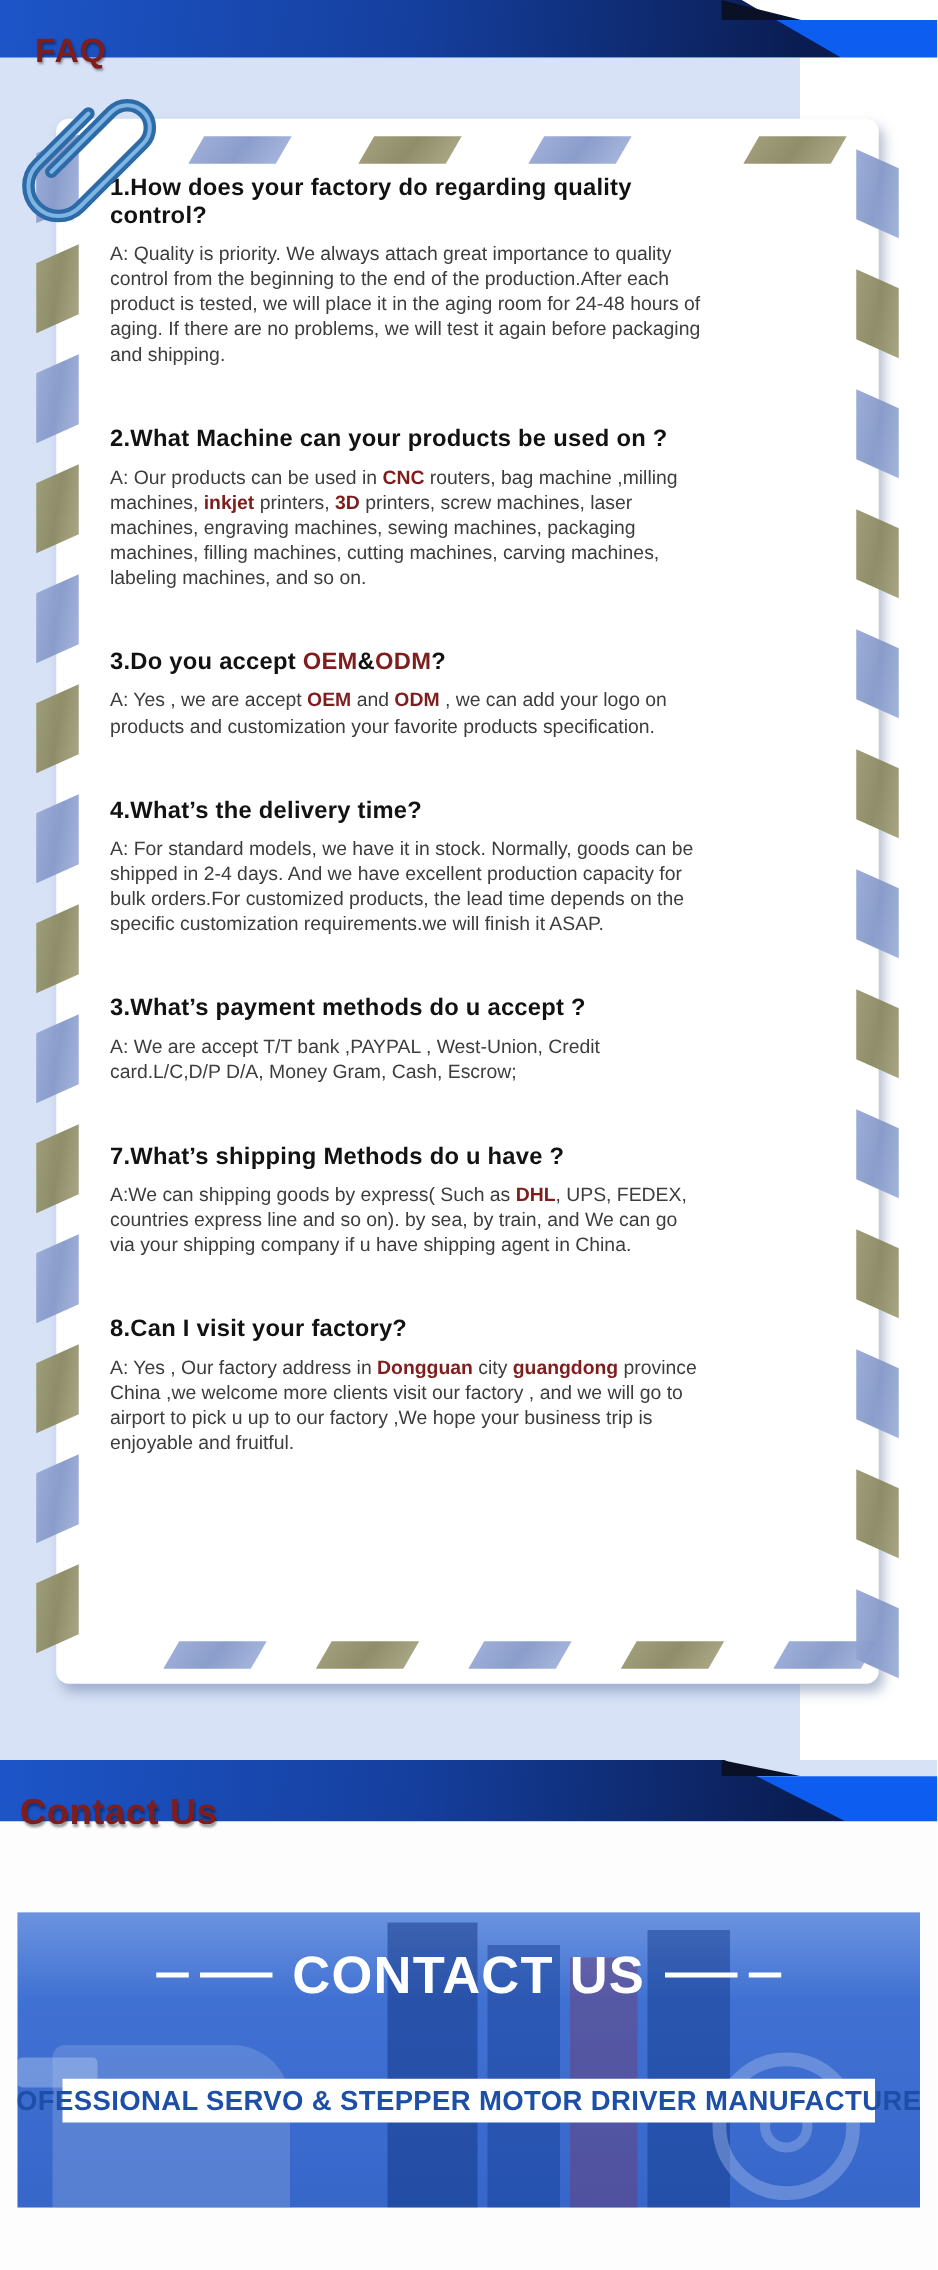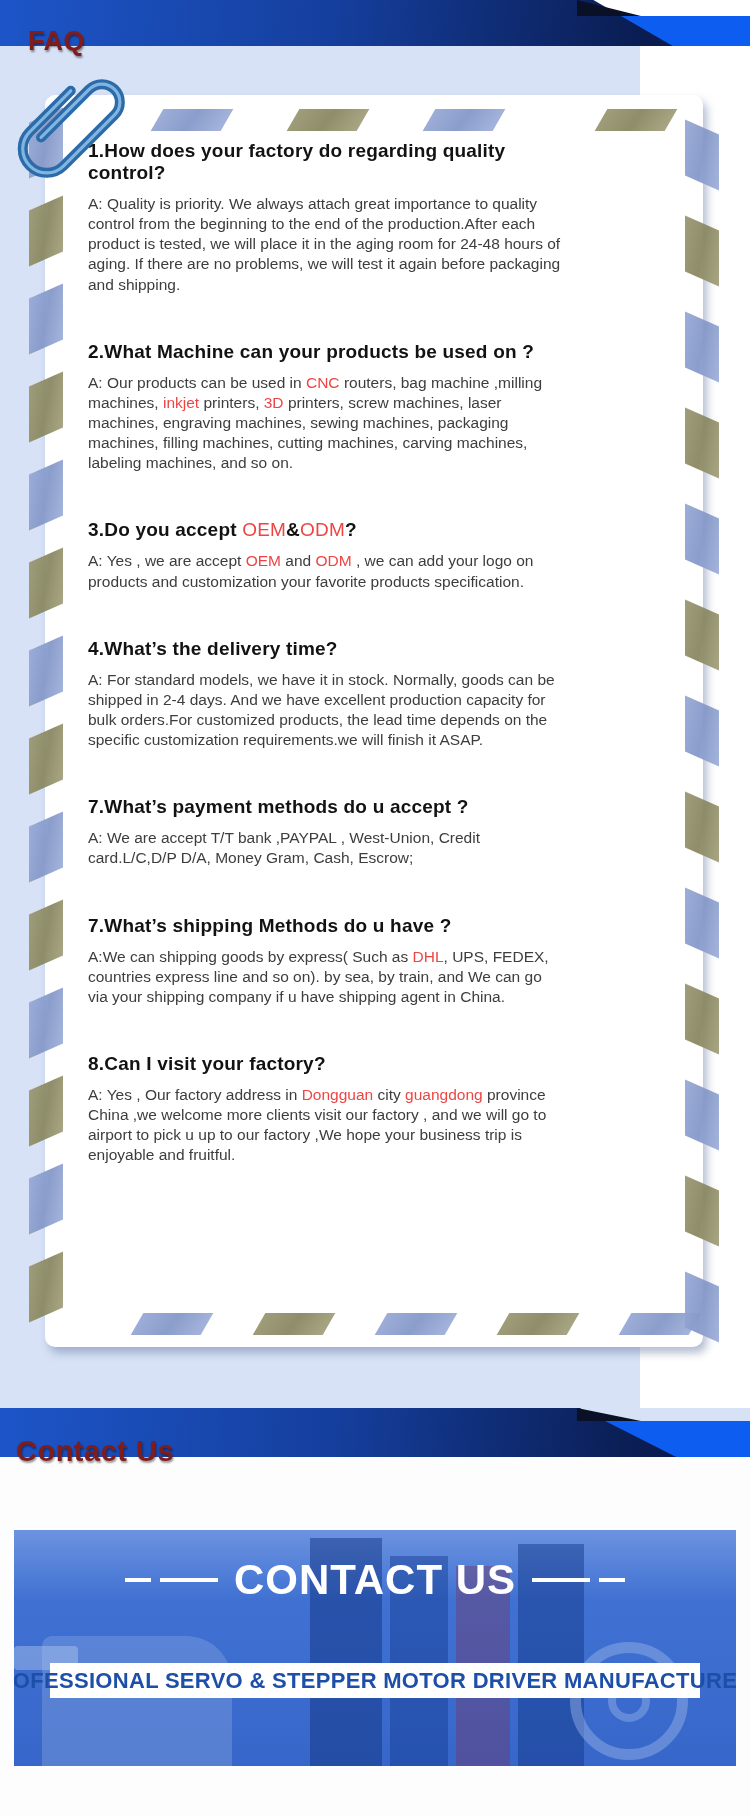--- a/index.html
+++ b/index.html
@@ -43,21 +43,21 @@
 
   
   .paperclip{position:absolute;left:-26px;top:-30px;width:112px;height:128px;z-index:5;
     transform:rotate(45deg);}
 
   
   .faq-list{position:absolute;left:43px;top:45px;width:474px;z-index:3;}
   .faq-item{margin-bottom:46px;}
   .faq-q{font-size:19px;color:#121212;margin:0 0 10px;font-weight:bold;letter-spacing:.2px;}
   .faq-a{font-size:15.5px;line-height:1.3;color:#3d3d3d;margin:0;}
-  .hl-red{color:#ef4444;font-weight:normal;}
+  .hl-red{color:#7f1d1d;font-weight:bold;}
 
   
   .contact-area{position:absolute;top:1457px;left:0;width:750px;height:359px;background:#fdfdfe;}
   .banner{position:absolute;left:14px;top:73px;width:722px;height:236px;overflow:hidden;
     background:linear-gradient(180deg,#4a7cd9 0%,#3a69c9 100%);}
   .ph{position:absolute;z-index:0;}
   .ph-haze{left:0;top:0;width:100%;height:70px;background:linear-gradient(180deg,rgba(220,232,250,.35),rgba(220,232,250,0));}
   .ph-motor-left{left:28px;bottom:0;width:190px;height:130px;background:rgba(185,203,235,.32);border-radius:10px 46px 0 0;}
   .ph-shaft{left:0;bottom:96px;width:64px;height:24px;background:rgba(215,228,248,.45);border-radius:4px;}
   .ph-panel1{left:296px;top:8px;bottom:0;width:72px;background:rgba(10,40,110,.5);}
@@ -157,21 +157,21 @@
 
   <section class="faq-item">
     <h3 class="faq-q"><span>4.What’s the delivery time?</span></h3>
     <p class="faq-a"><span>A: For standard models, we have it in stock. Normally, goods can be shipped in 2-4 days. And we have excellent production capacity for bulk orders.For customized products, the lead time depends on the specific customization requirements.we will finish it ASAP.</span></p>
   </section>
 
   <section class="faq-item">
   </section>
 
   <section class="faq-item">
-    <h3 class="faq-q"><span>7.What’s payment methods do u accept ?</span></h3>
+    <h3 class="faq-q"><span>3.What’s payment methods do u accept ?</span></h3>
     <p class="faq-a"><span>A: We are accept T/T bank ,PAYPAL , West-Union, Credit card.L/C,D/P D/A, Money Gram, Cash, Escrow;</span></p>
   </section>
 
   <section class="faq-item">
     <h3 class="faq-q"><span>7.What’s shipping Methods do u have ?</span></h3>
     <p class="faq-a"><span>A:We can shipping goods by express( Such as </span><span class="hl-red">DHL</span><span>, UPS, FEDEX, countries express line and so on). by sea, by train, and We can go via your shipping company if u have shipping agent in China.</span></p>
   </section>
 
   <section class="faq-item">
     <h3 class="faq-q"><span>8.Can I visit your factory?</span></h3>

